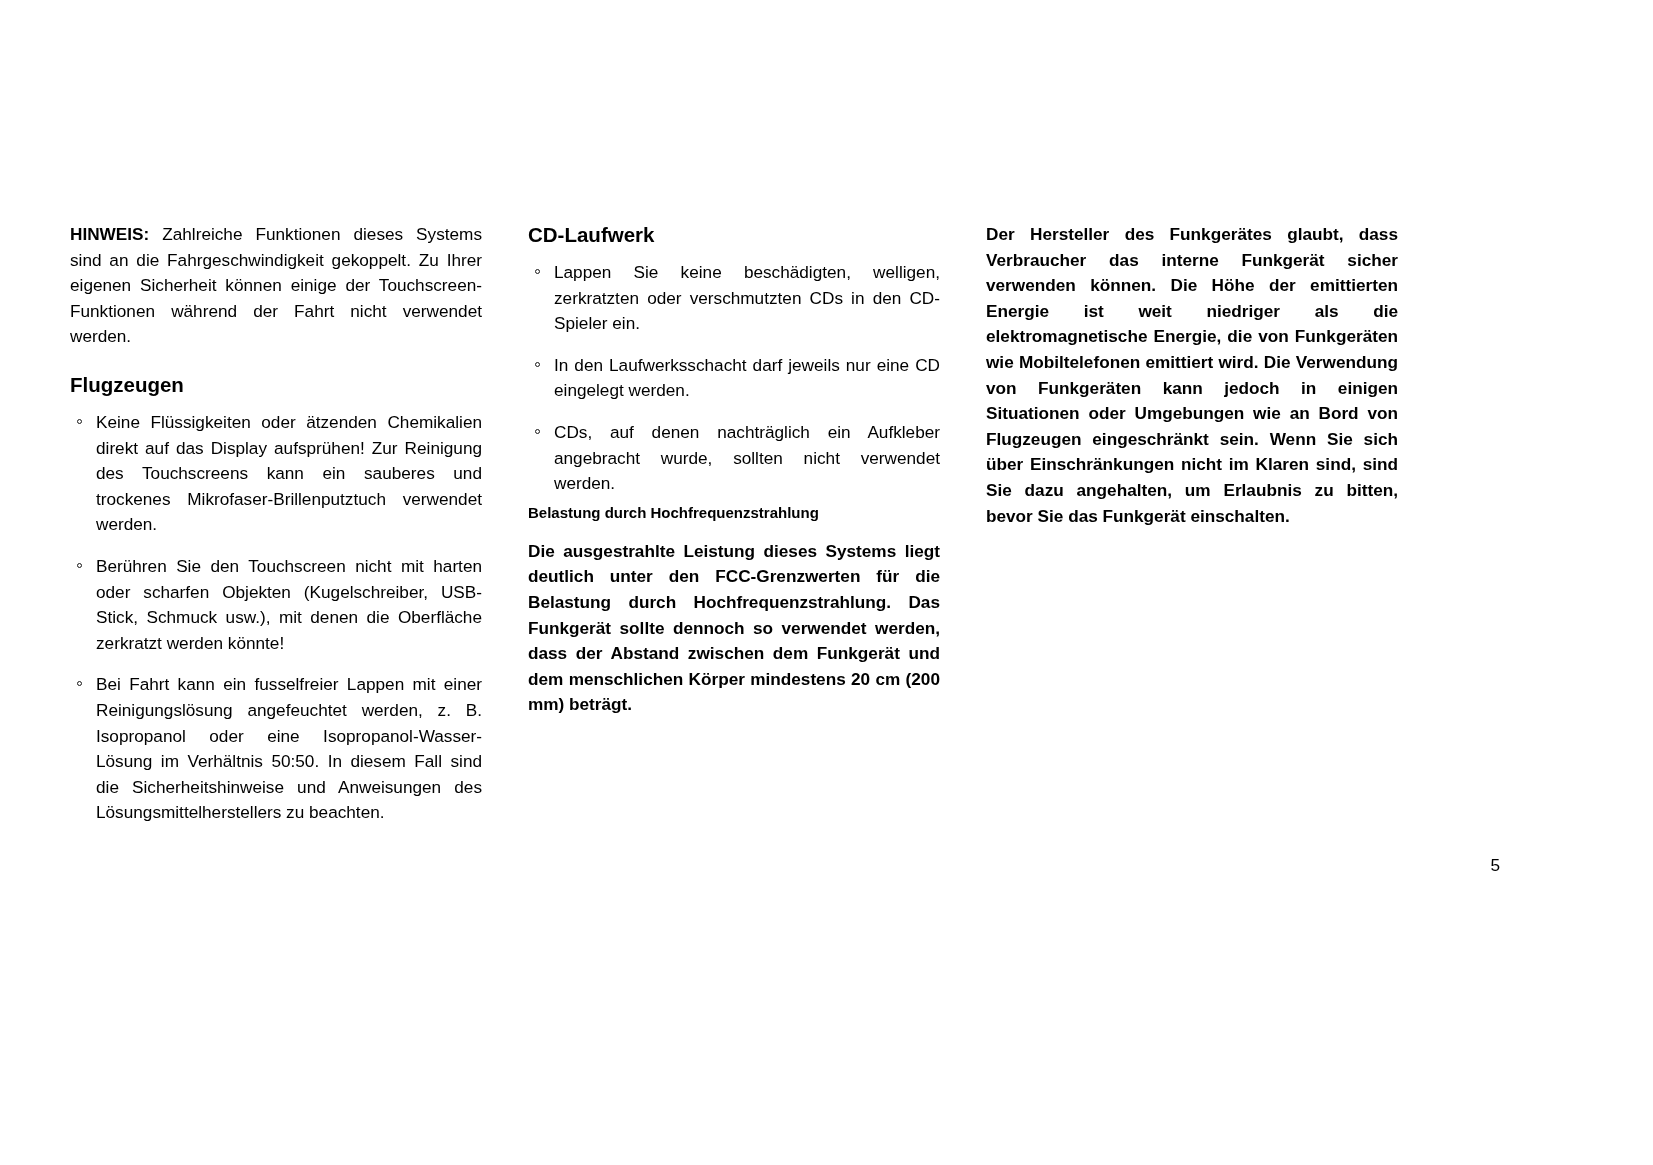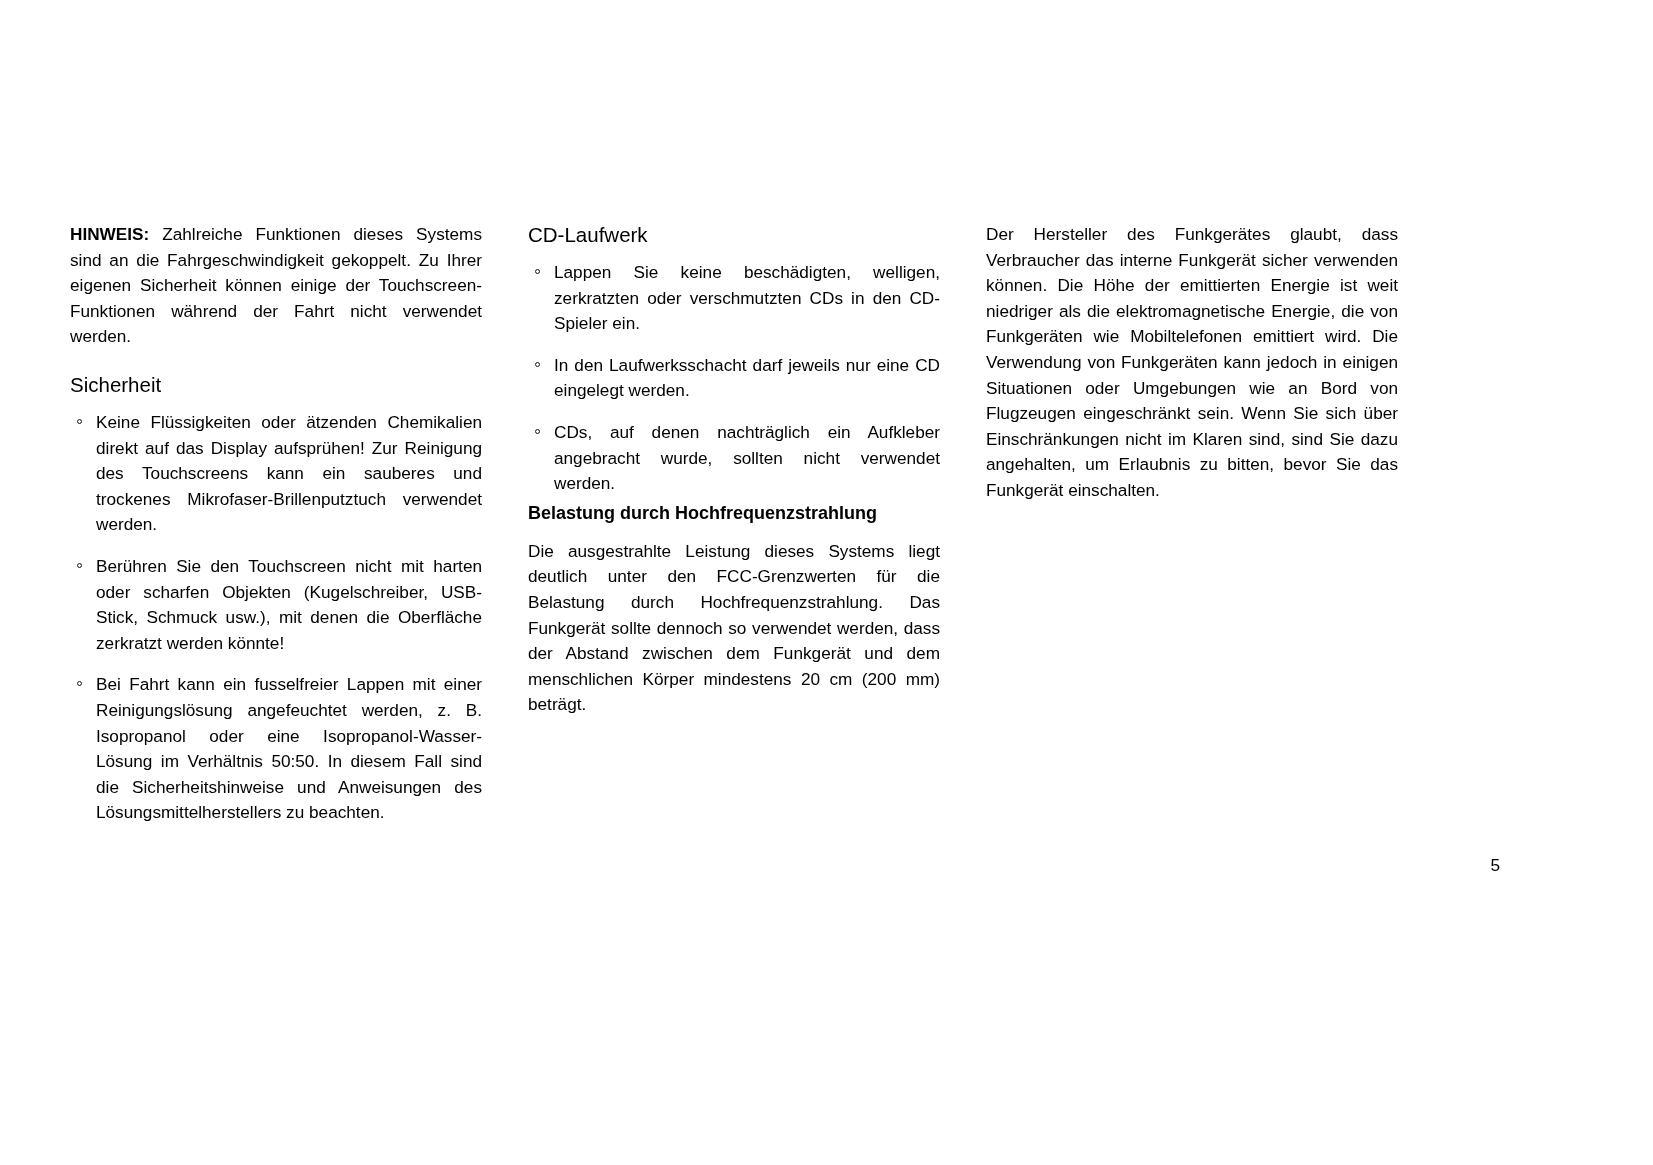--- a/index.html
+++ b/index.html
@@ -40,33 +40,34 @@
     text-align: justify;
     text-justify: inter-word;
     margin: 0;
     hyphens: manual;
   }
   p.para {
     margin-bottom: 17px;
   }
   p.para:last-child {
     margin-bottom: 0;
+    font-weight: bold;
   }
   h2.heading {
     font-size: 20.5px;
-    font-weight: normal;
+    font-weight: bold;
     line-height: 26px;
     margin: 22px 0 12px 0;
     text-align: left;
   }
   .col > h2.heading:first-child {
     margin-top: 0;
   }
   h3.subheading {
-    font-size: 18px;
+    font-size: 15px;
     font-weight: bold;
     line-height: 24px;
     margin: 4px 0 14px 0;
     text-align: left;
   }
   ul.bullets {
     list-style: none;
     margin: 0 0 0 0;
     padding: 0;
   }
@@ -105,21 +106,21 @@
 </head>
 <body>
 
 <div class="page">
 
   <div class="columns">
 
     <div class="col">
       <p class="para"><span class="lead-label">HINWEIS:</span><span> Zahlreiche Funktionen dieses Systems sind an die Fahrgeschwindigkeit gekoppelt. Zu Ihrer eigenen Sicherheit können einige der Touchscreen-Funktionen während der Fahrt nicht verwendet werden.</span></p>
 
-      <h2 class="heading">Sicherheit</h2>
+      <h2 class="heading">Flugzeugen</h2>
 
       <ul class="bullets">
         <li>Keine Flüssigkeiten oder ätzenden Chemikalien direkt auf das Display aufsprühen! Zur Reinigung des Touchscreens kann ein sauberes und trockenes Mikrofaser-Brillenputztuch verwendet werden.</li>
         <li>Berühren Sie den Touchscreen nicht mit harten oder scharfen Objekten (Kugelschreiber, USB-Stick, Schmuck usw.), mit denen die Oberfläche zerkratzt werden könnte!</li>
         <li>Bei Fahrt kann ein fusselfreier Lappen mit einer Reinigungslösung angefeuchtet werden, z. B. Isopropanol oder eine Isopropanol-Wasser-Lösung im Verhältnis 50:50. In diesem Fall sind die Sicherheitshinweise und Anweisungen des Lösungsmittelherstellers zu beachten.</li>
       </ul>
     </div>
 
     <div class="col">
       <h2 class="heading">CD-Laufwerk</h2>

